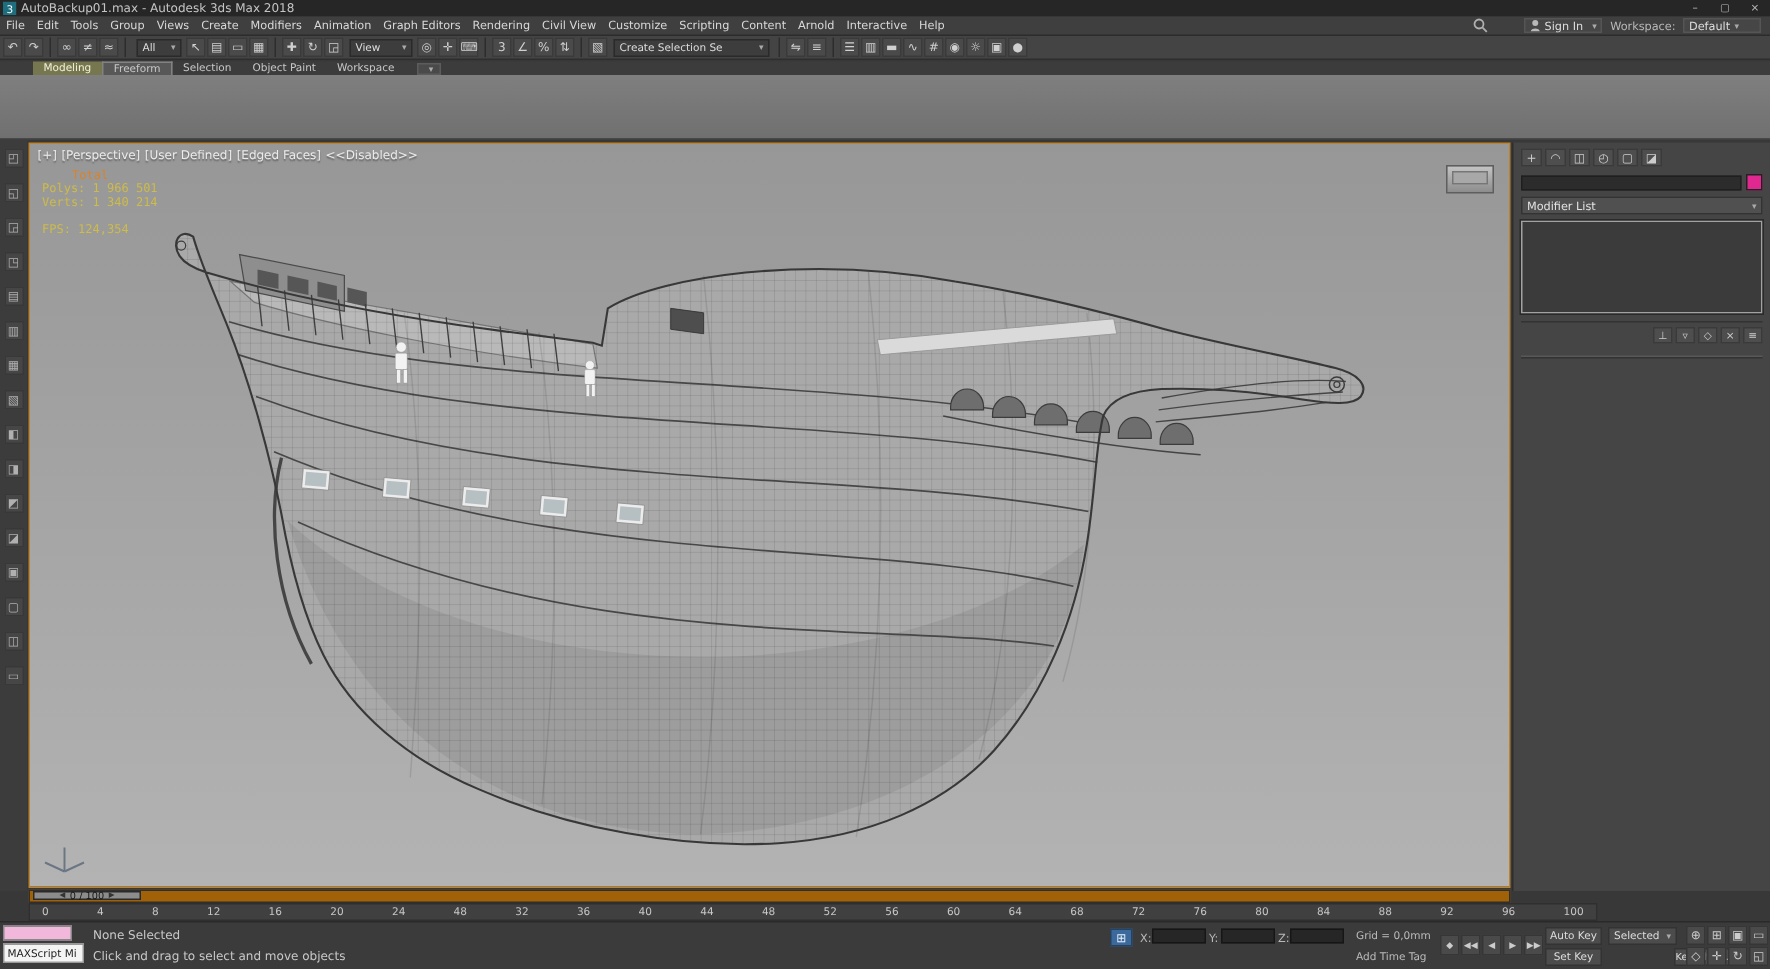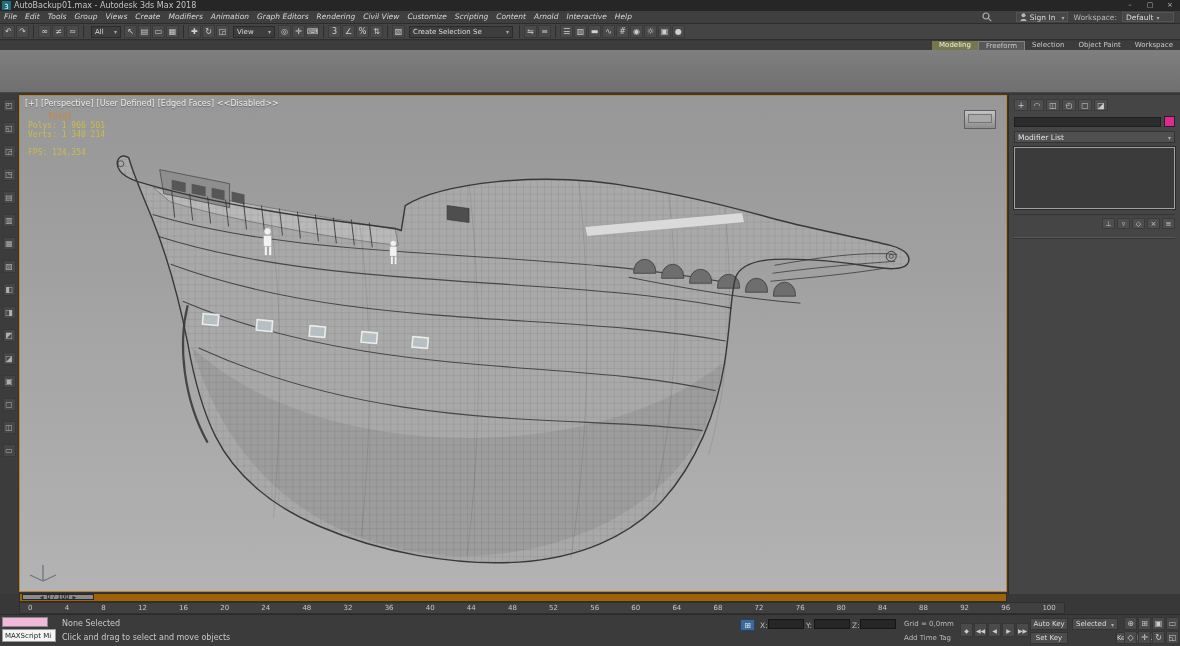--- a/index.html
+++ b/index.html
@@ -10,38 +10,38 @@
   
   .titlebar{position:absolute;left:0;top:0;width:100%;height:11px;background:#262626;display:flex;align-items:center;font-size:8px;color:#c4c4c4;}
   .appicon{width:9px;height:9px;margin:0 3px 0 2px;display:inline-block;}
   .title{white-space:nowrap;line-height:11px;}
   .winbtns{margin-left:auto;display:flex;}
   .winbtn{width:20px;text-align:center;font-size:7px;line-height:11px;color:#bbb;cursor:default;}
 
   
   .menubar{position:absolute;left:0;top:11px;width:100%;height:13px;background:#3f3f3f;border-bottom:1px solid #2c2c2c;display:flex;align-items:center;font-size:7.5px;}
   .menus{display:flex;}
-  .menu-item{padding:0 4px;line-height:12px;color:#d8d8d8;white-space:nowrap;font-style:italic;}
+  .menu-item{padding:0 4px;line-height:12px;color:#d8d8d8;white-space:nowrap;}
   .menubar-right{margin-left:auto;display:flex;align-items:center;gap:5px;padding-right:6px;}
   .searchwrap{width:10px;height:10px;}
   .signin{display:flex;align-items:center;gap:3px;border:1px solid #555;background:#464646;height:10px;padding:0 3px;color:#ddd;margin-left:19px;}
   .ws-label{color:#b8b8b8;}
   .ws-select{display:flex;align-items:center;justify-content:flex-start;border:1px solid #555;background:#464646;height:10px;min-width:52px;padding:0 3px;color:#ddd;}
   .dd::after{content:"▾";font-size:6px;margin-left:3px;color:#aaa;}
 
   
   .toolbar{position:absolute;left:0;top:24px;width:100%;height:16px;background:#444;border-bottom:1px solid #2e2e2e;display:flex;align-items:center;padding-left:2px;}
   .tgroup{display:flex;}
   .tbtn{width:13px;height:13px;line-height:12px;text-align:center;font-size:8px;color:#d0d0d0;background:#4a4a4a;border:1px solid #3a3a3a;margin:0 1px 0 0;}
   .sep{width:2px;height:13px;border-left:1px solid #2d2d2d;margin:0 3px;}
   .tselect{display:flex;align-items:center;justify-content:space-between;background:#3d3d3d;border:1px solid #2a2a2a;height:12px;font-size:7px;padding:0 3px;margin:0 3px;color:#ddd;white-space:nowrap;}
   .w30{width:30px;}.w42{width:42px;}.w84{width:104px;}
 
   
-  .ribbon-tabs{position:absolute;left:0;top:41px;width:100%;height:9px;background:#3c3c3c;display:flex;align-items:flex-end;padding-left:22px;font-size:7px;flex-direction:column;}
+  .ribbon-tabs{position:absolute;left:0;top:41px;width:100%;height:9px;background:#3c3c3c;display:flex;align-items:flex-end;padding-left:22px;font-size:7px;}
   .rtabs{display:flex;}
   .rtab{padding:0 7px;line-height:9px;color:#c8c8c8;white-space:nowrap;}
   .rtab:nth-child(1){background:#76764f;color:#f2f2da;}
   .rtab:nth-child(2){background:#585858;border:1px solid #828282;border-bottom:none;line-height:8px;}
   .rcfg{margin-left:8px;width:16px;height:8px;background:#4a4a4a;border:1px solid #5c5c5c;line-height:7px;text-align:center;}
   .ribbon-body{position:absolute;left:0;top:50px;width:100%;height:43px;background:linear-gradient(#7f7f7f,#707070);border-bottom:1px solid #484848;}
 
   
   .leftdock{position:absolute;left:0;top:93px;width:18px;height:501px;background:#3c3c3c;display:flex;flex-direction:column;align-items:center;padding-top:6px;gap:10px;}
   .dock-btn{width:13px;height:13px;line-height:12px;font-size:8px;color:#b0b0b0;background:#464646;border:1px solid #383838;text-align:center;}

